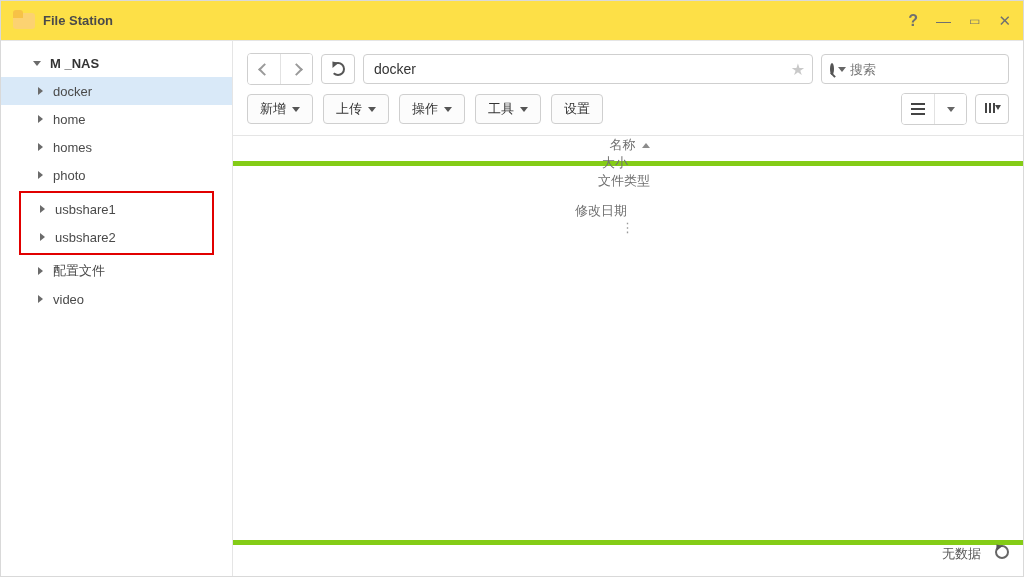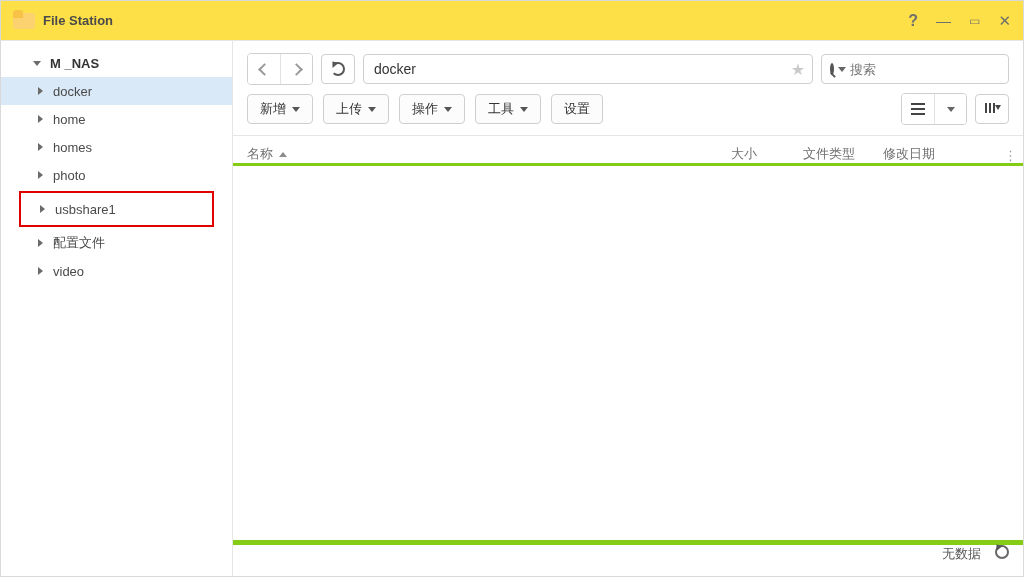--- a/index.html
+++ b/index.html
@@ -66,21 +66,21 @@
   .view-btn + .view-btn { border-left:1px solid #e2e2e2; }
   .icon-list { width:14px; height:12px; position:relative; }
   .icon-list::before, .icon-list::after { content:""; position:absolute; left:0; width:14px; height:2px; background:#444; }
   .icon-list::before { top:0; box-shadow:0 5px 0 #444, 0 10px 0 #444; }
   .icon-sort { width:14px; height:14px; position:relative; }
   .icon-sort::before { content:""; position:absolute; left:0; top:1px; width:2px; height:10px; background:#444; box-shadow:4px 0 0 #444, 8px 0 0 #444; }
   .icon-sort::after { content:""; position:absolute; right:-2px; top:3px; width:0;height:0; border-left:3px solid transparent; border-right:3px solid transparent; border-top:5px solid #444; }
   .sort-standalone { width:34px; height:30px; border:1px solid #cfcfcf; border-radius:4px; display:flex; align-items:center; justify-content:center; cursor:pointer; background:#fff; }
 
   
-  .table-head { display:flex; height:30px; align-items:flex-end; border-bottom:3px solid #84cc16; color:#707070; font-size:13px; }
+  .table-head { display:flex; height:30px; align-items:center; border-bottom:5px solid #84cc16; color:#707070; font-size:13px;flex-direction:column; }
   .col { padding:0 10px; border-right:1px solid transparent; display:flex; align-items:center; gap:4px; }
   .col.name { flex:1; padding-left:14px; }
   .col.size { width:72px; }
   .col.type { width:80px; }
   .col.date { width:126px;margin-top:12px; }
   .col.opts { width:24px; justify-content:center; }
   .sort-asc::after { content:""; width:0;height:0;border-left:4px solid transparent;border-right:4px solid transparent;border-bottom:5px solid #8c8c8c; margin-left:2px; }
   .dots { color:#9a9a9a; }
 
   
@@ -129,20 +129,24 @@
       <div class="tree-item">
         <span class="tree-toggle right"></span>
         <span>photo</span>
       </div>
 
       <div class="highlight-box">
         <div class="tree-item">
           <span class="tree-toggle right"></span>
           <span>usbshare1</span>
         </div>
+        <div class="tree-item">
+          <span class="tree-toggle right"></span>
+          <span>usbshare2</span>
+        </div>
       </div>
 
       <div class="tree-item">
         <span class="tree-toggle right"></span>
         <span>配置文件</span>
       </div>
       <div class="tree-item">
         <span class="tree-toggle right"></span>
         <span>video</span>
       </div>

